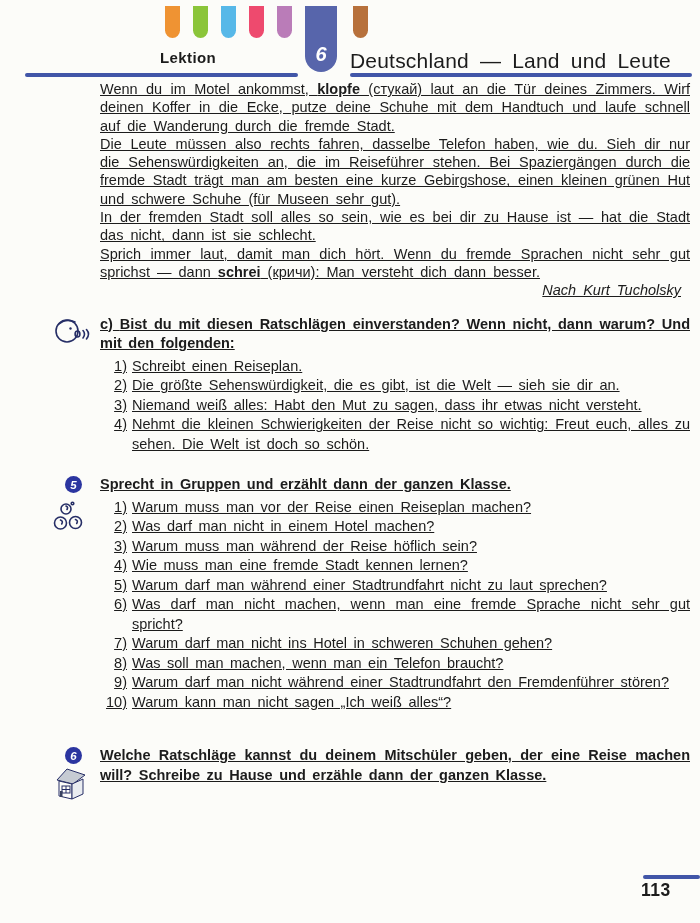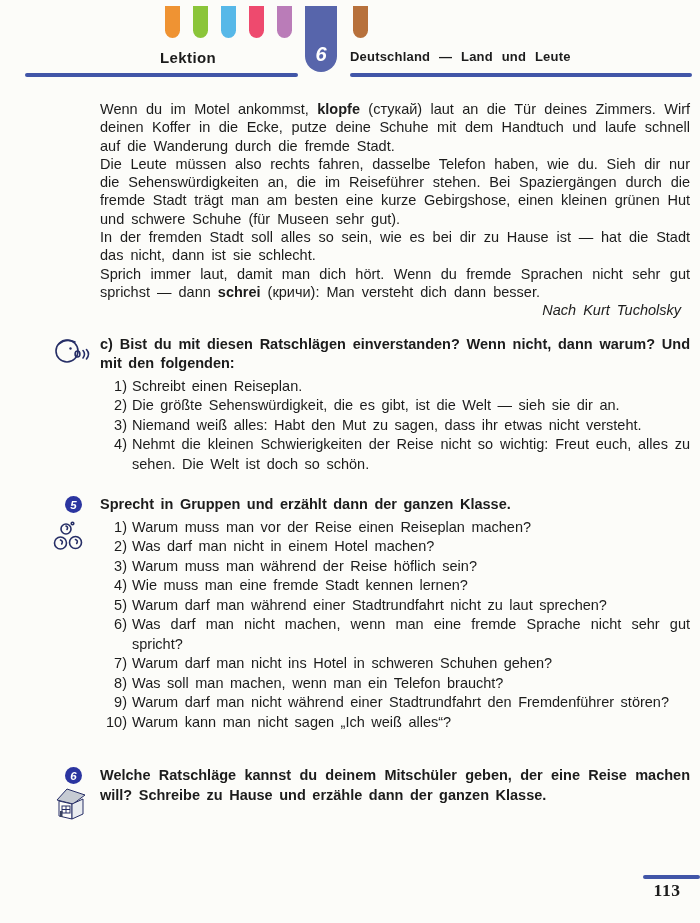--- a/index.html
+++ b/index.html
@@ -17,28 +17,28 @@
   }
   .capsule .lesson-num{
     position:absolute;bottom:6px;left:0;width:100%;text-align:center;
     color:#fff;font-weight:bold;font-style:italic;font-size:20px;
   }
   .lektion{
     position:absolute;top:49px;left:160px;width:125px;text-align:left;
     font-weight:bold;font-size:15px;letter-spacing:.4px;
   }
   .chapter-title{
-    position:absolute;top:49px;left:350px;font-weight:bold;font-size:13px;
+    position:absolute;top:49px;left:350px;font-weight:normal;font-size:21px;
     letter-spacing:.2px;word-spacing:5px;white-space:nowrap;
   }
   .rule{position:absolute;top:73px;height:4px;border-radius:2px;}
   .rule.left{left:25px;width:273px;}
   .rule.right{left:350px;width:342px;}
   
-  .main{position:absolute;top:100px;left:55px;width:635px;}
+  .main{position:absolute;top:80px;left:55px;width:635px;text-decoration:underline;}
   .row{display:flex;}
   .gutter{width:45px;flex:none;position:relative;}
   .bodycol{flex:1;min-width:0;}
   .reading p{
     margin:0;font-size:14.5px;line-height:18.3px;text-align:justify;
     word-spacing:3px;
   }
   .reading b{font-weight:bold;}
   .attribution{
     margin:0 9px 15px 0;text-align:right;font-style:italic;font-size:14.5px;
@@ -59,22 +59,22 @@
     font-weight:bold;font-style:italic;font-size:11.5px;
     display:flex;align-items:center;justify-content:center;
     position:absolute;left:10px;top:1px;
   }
   .gutter .icon-speaking{position:absolute;left:-2px;top:0;}
   .gutter .icon-group{position:absolute;left:-4px;top:24px;}
   .gutter .icon-house{position:absolute;left:1px;top:21px;}
   
   .footer-rule{position:absolute;left:643px;top:875px;width:57px;height:4px;border-radius:2px;}
   .page-number{
-    position:absolute;left:641px;top:880px;width:52px;text-align:center;
-    font-weight:bold;font-size:17.5px;letter-spacing:.5px;font-family:Liberation Serif, serif;
+    position:absolute;left:641px;top:880px;width:52px;
+    font-weight:bold;font-size:17.5px;letter-spacing:.5px;
   }
 </style>
 </head>
 <body>
 
 <div class="page" style="background: rgb(252, 252, 249);">
 
   <div>
     <div class="bars">
       <span style="display:flex">

